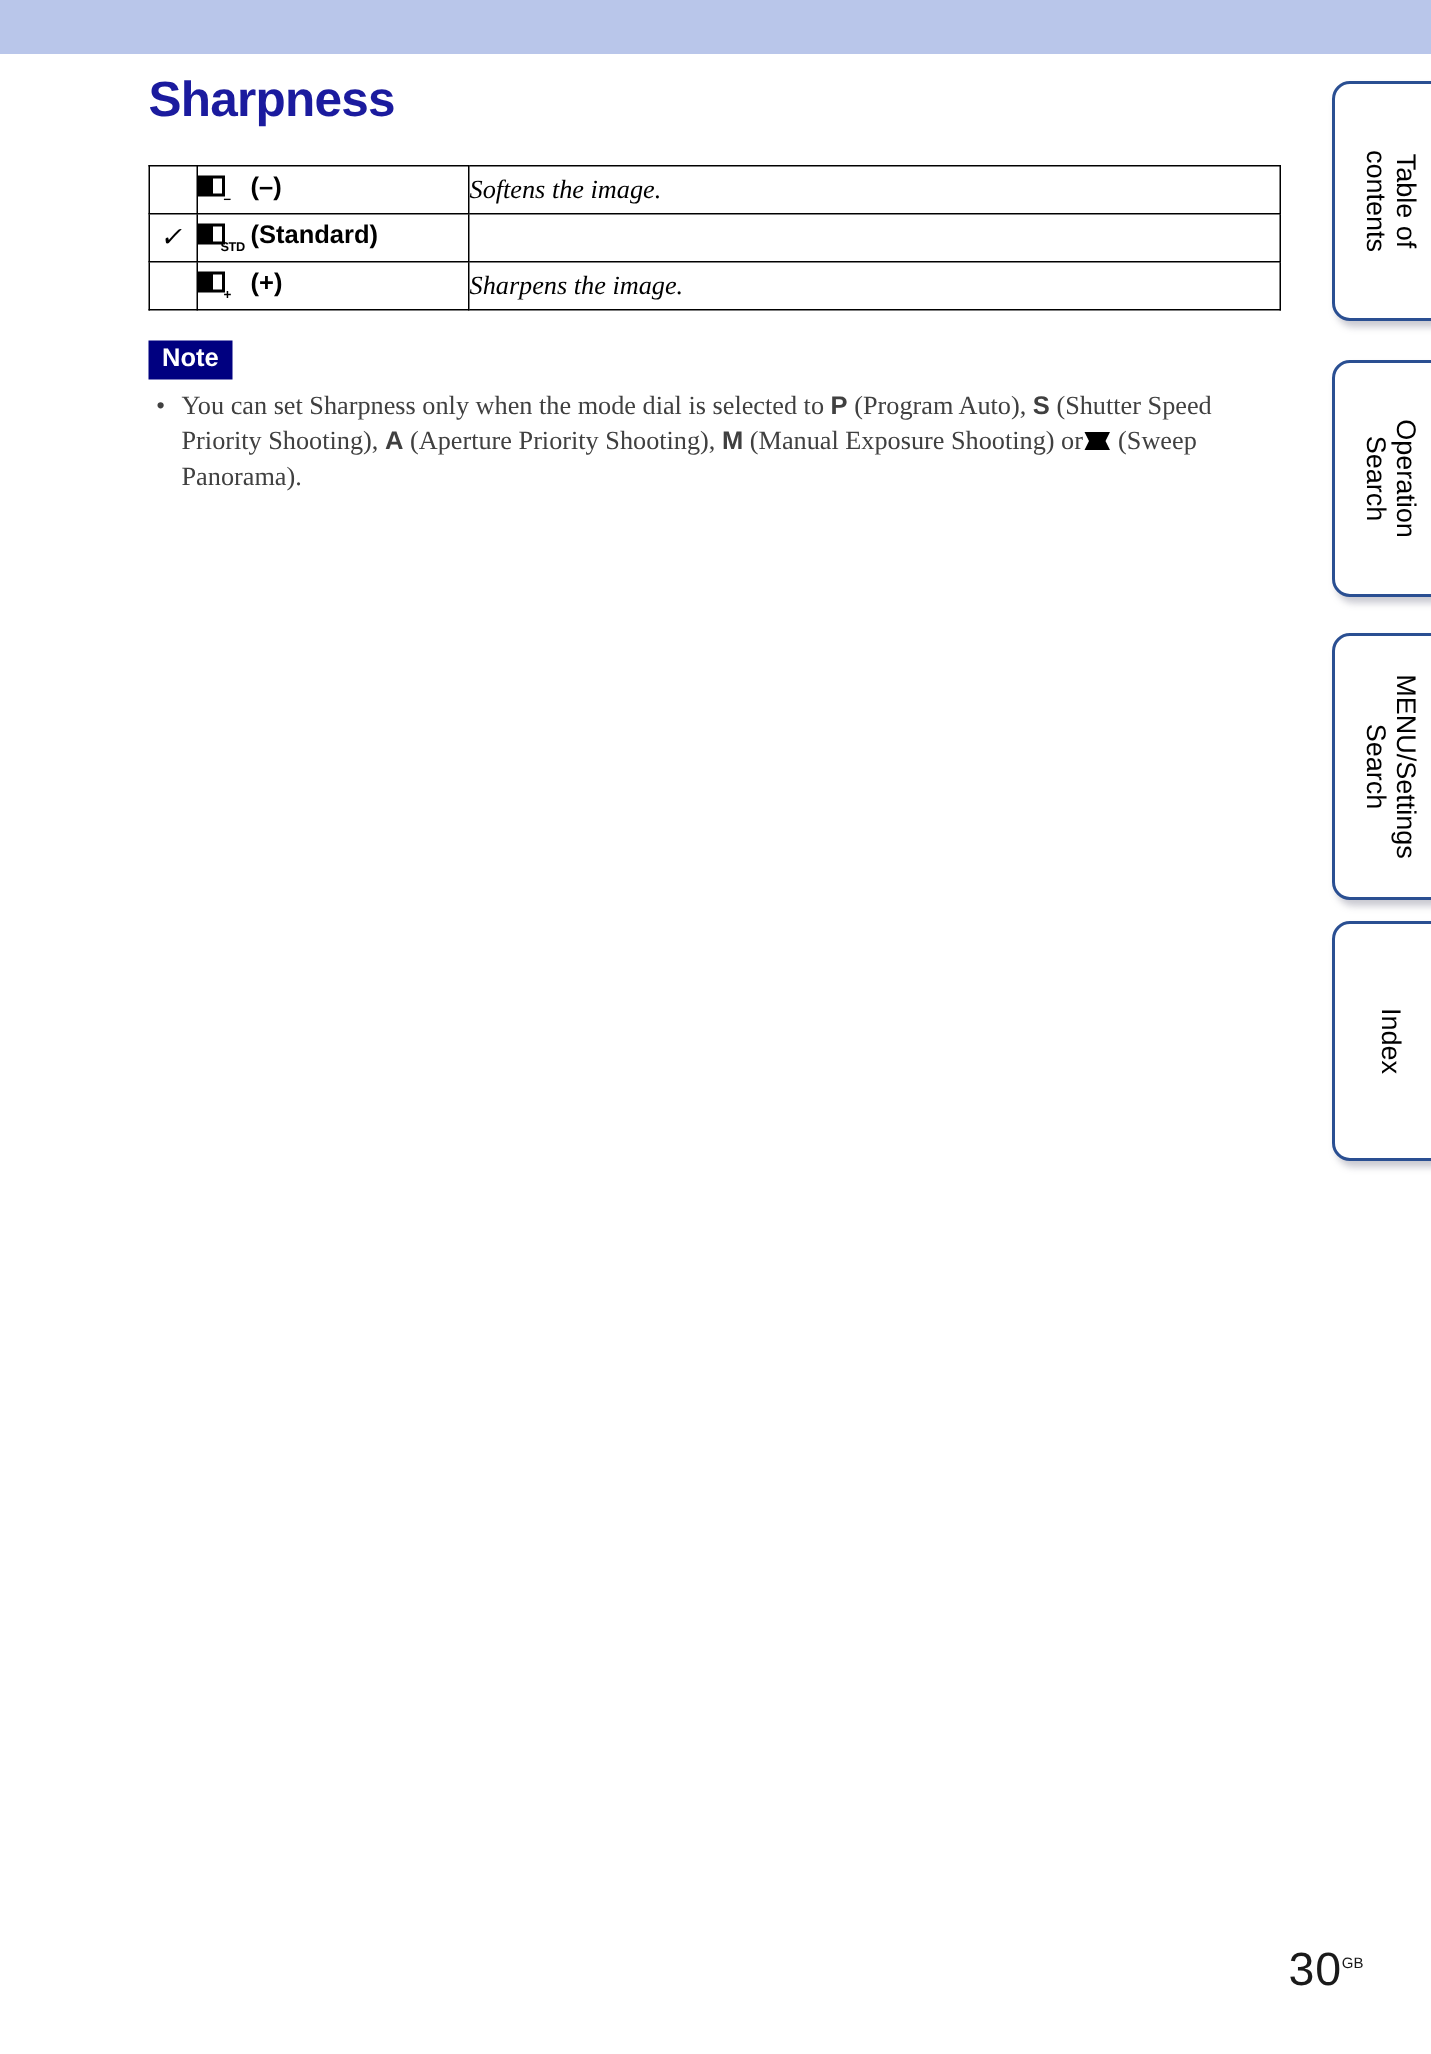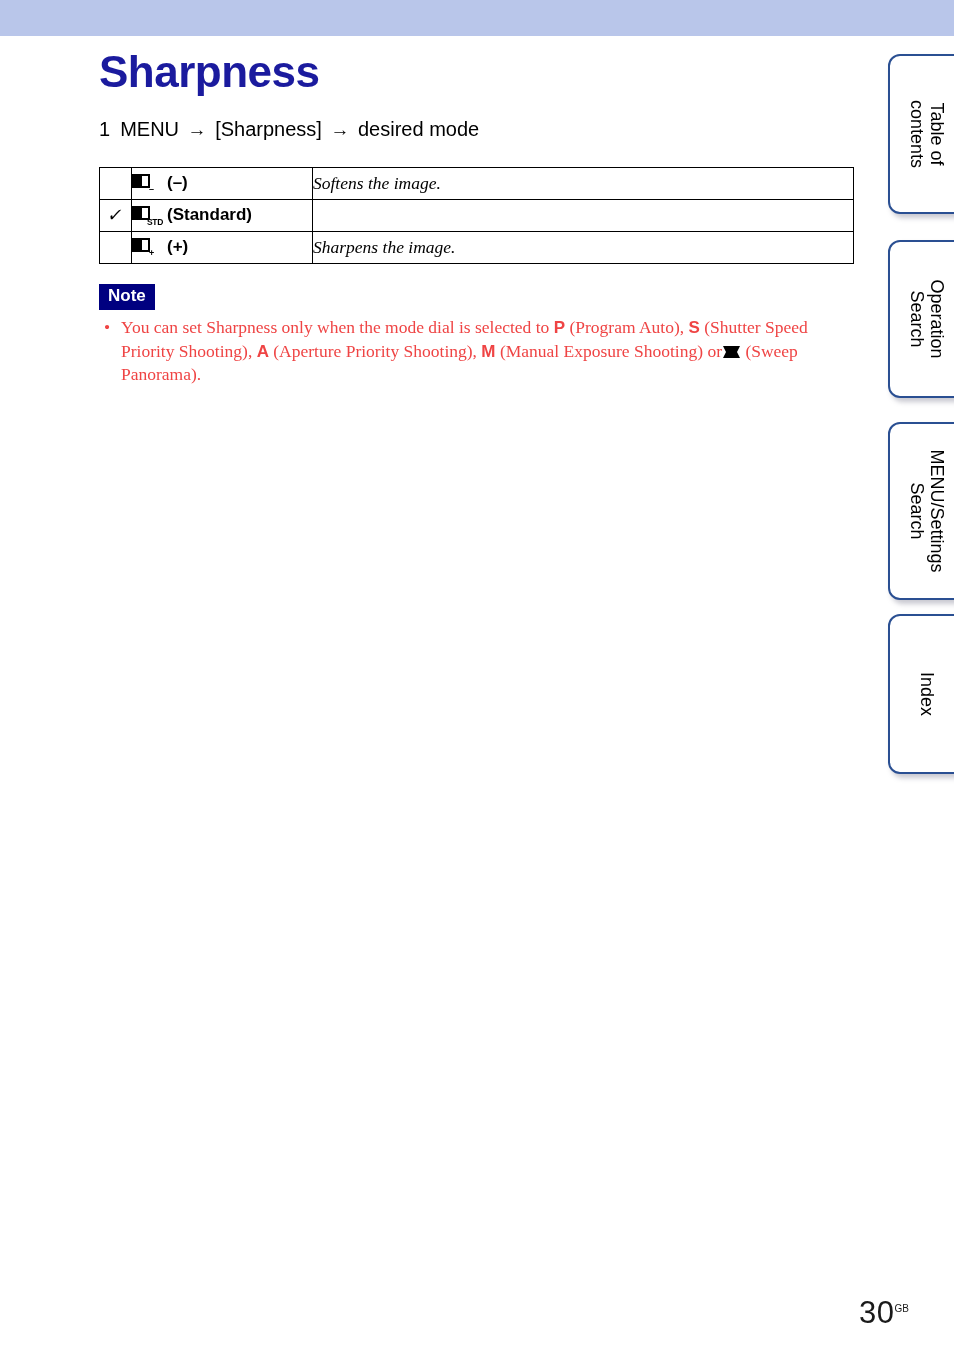--- a/index.html
+++ b/index.html
@@ -26,21 +26,21 @@
   
   .content {
     position: absolute;
     left: 99px;
     top: 36px;
     width: 756px;
   }
 
   h1.page-title {
     font-family: "Liberation Sans", "DejaVu Sans", sans-serif;
-    font-size: 44px;
+    font-size: 33px;
     font-weight: bold;
     color: #1b1b9e;
     margin: 0;
     padding-top: 12px;
     letter-spacing: -0.5px;
     line-height: 1.1;
   }
 
   .intro {
     font-family: "Liberation Serif", "DejaVu Serif", serif;
@@ -151,21 +151,21 @@
     margin: 6px 0 0 0;
     padding: 0;
     list-style: none;
   }
   .note-list li {
     position: relative;
     padding-left: 22px;
     font-family: "Liberation Serif", "DejaVu Serif", serif;
     font-size: 17.5px;
     line-height: 1.33;
-    color: #ef4444;
+    color: #404040;
     max-width: 730px;
   }
   .note-list li::before {
     content: "\2022";
     position: absolute;
     left: 5px;
     top: 0;
   }
 
   .mode-glyph {
@@ -235,27 +235,20 @@
 </head>
 <body>
 
 <div class="top-band"></div>
 
 <div class="content">
 
   <h1 class="page-title">Sharpness</h1>
 
 
-  <div class="step-line">
-    <span class="step-num">1</span><span>MENU</span>
-    <span class="arrow">→</span>
-    <span>[Sharpness]</span>
-    <span class="arrow">→</span>
-    <span>desired mode</span>
-  </div>
 
   
   <table class="options">
     <tbody>
       <tr>
         <td class="col-check">
           <span class="check-mark"></span>
         </td>
         <td class="col-label">
           <span class="opt-label">

